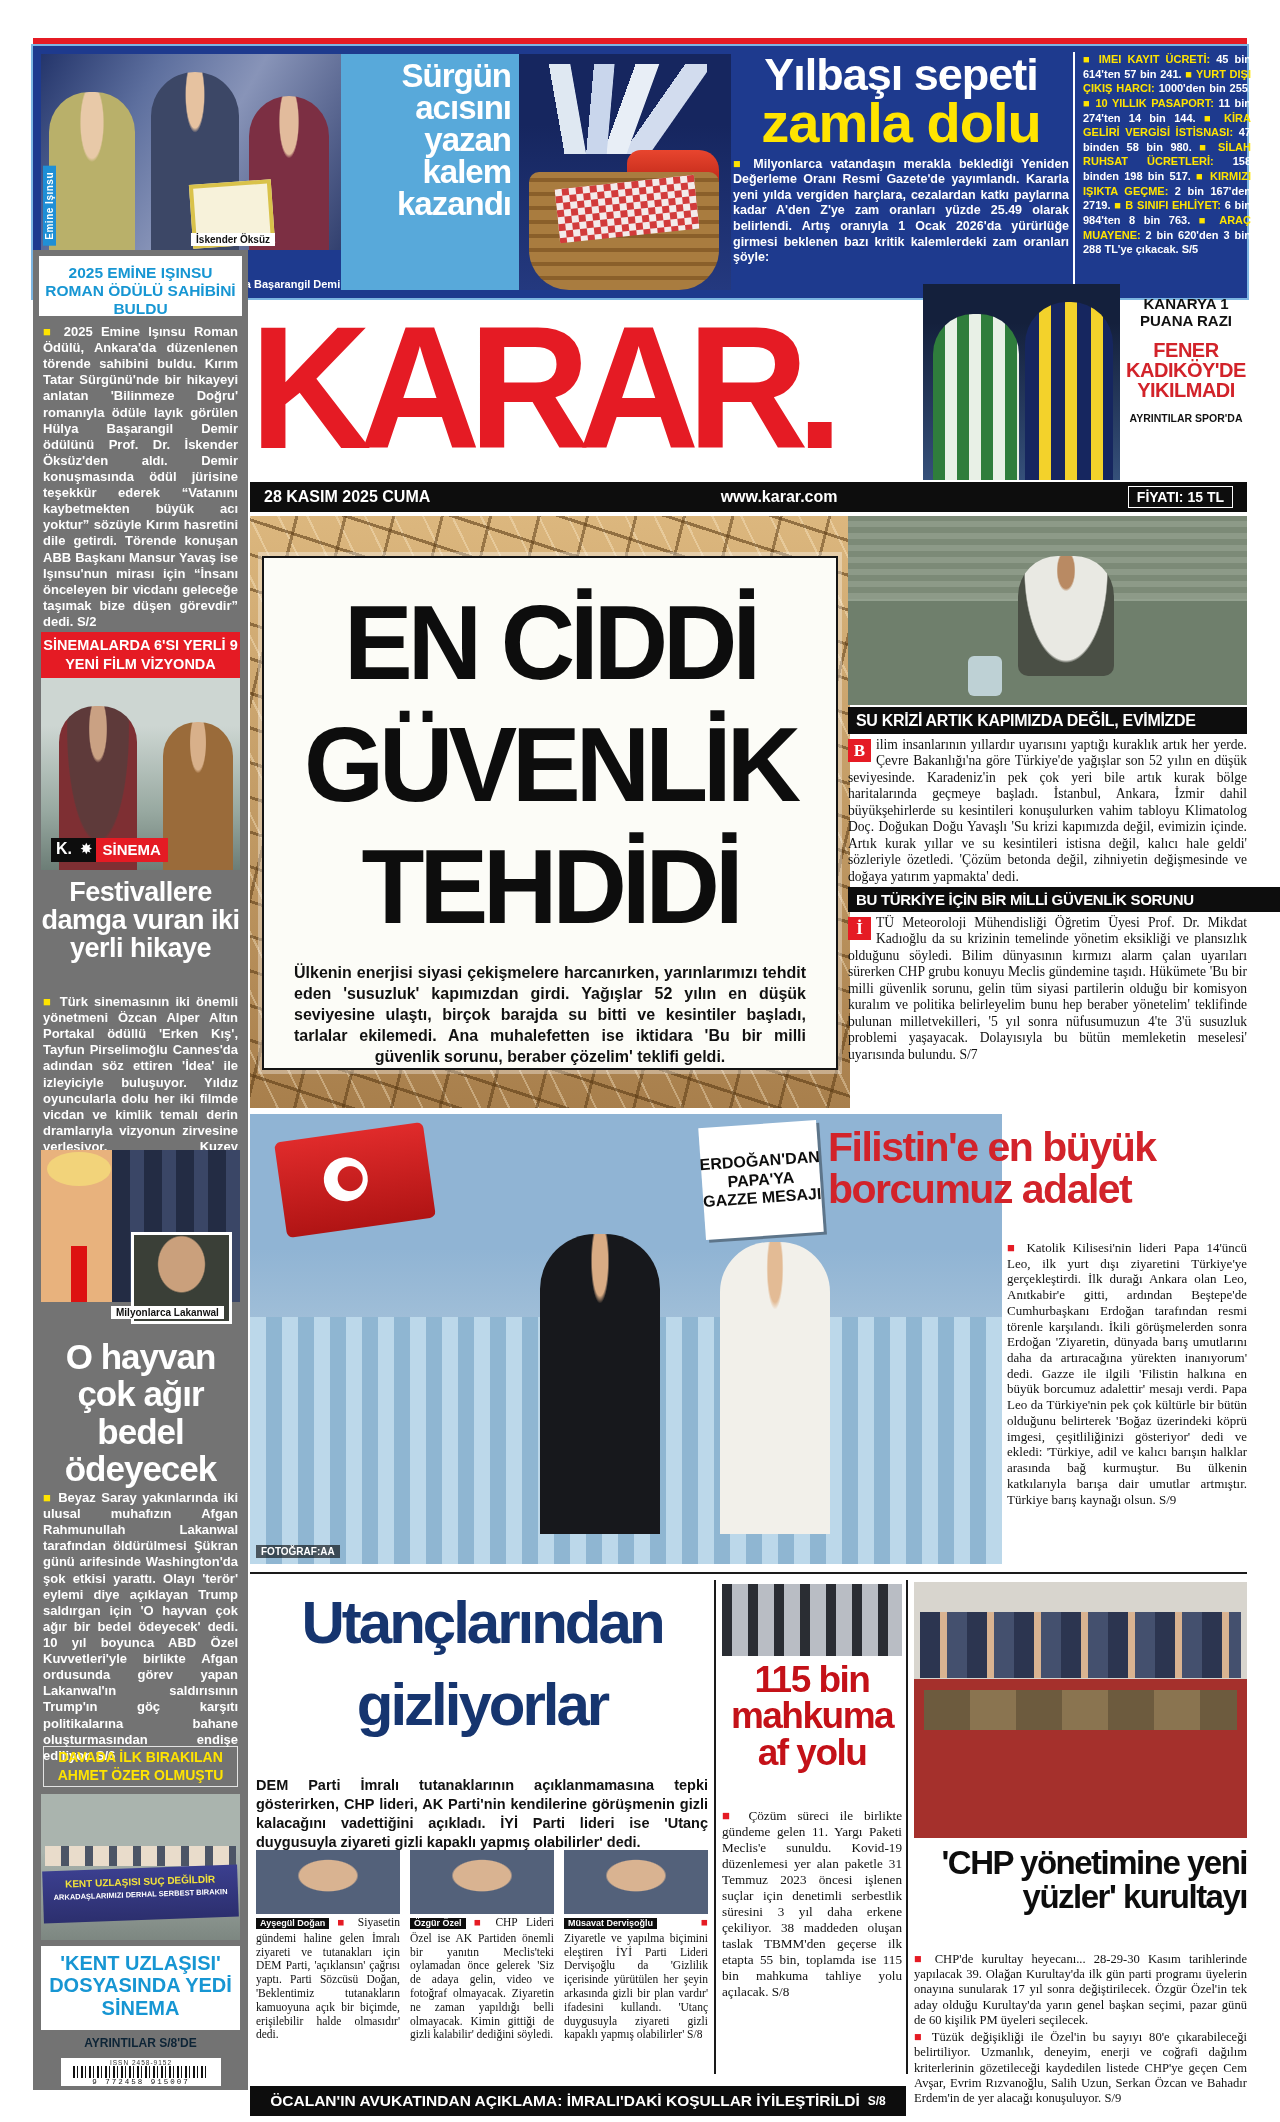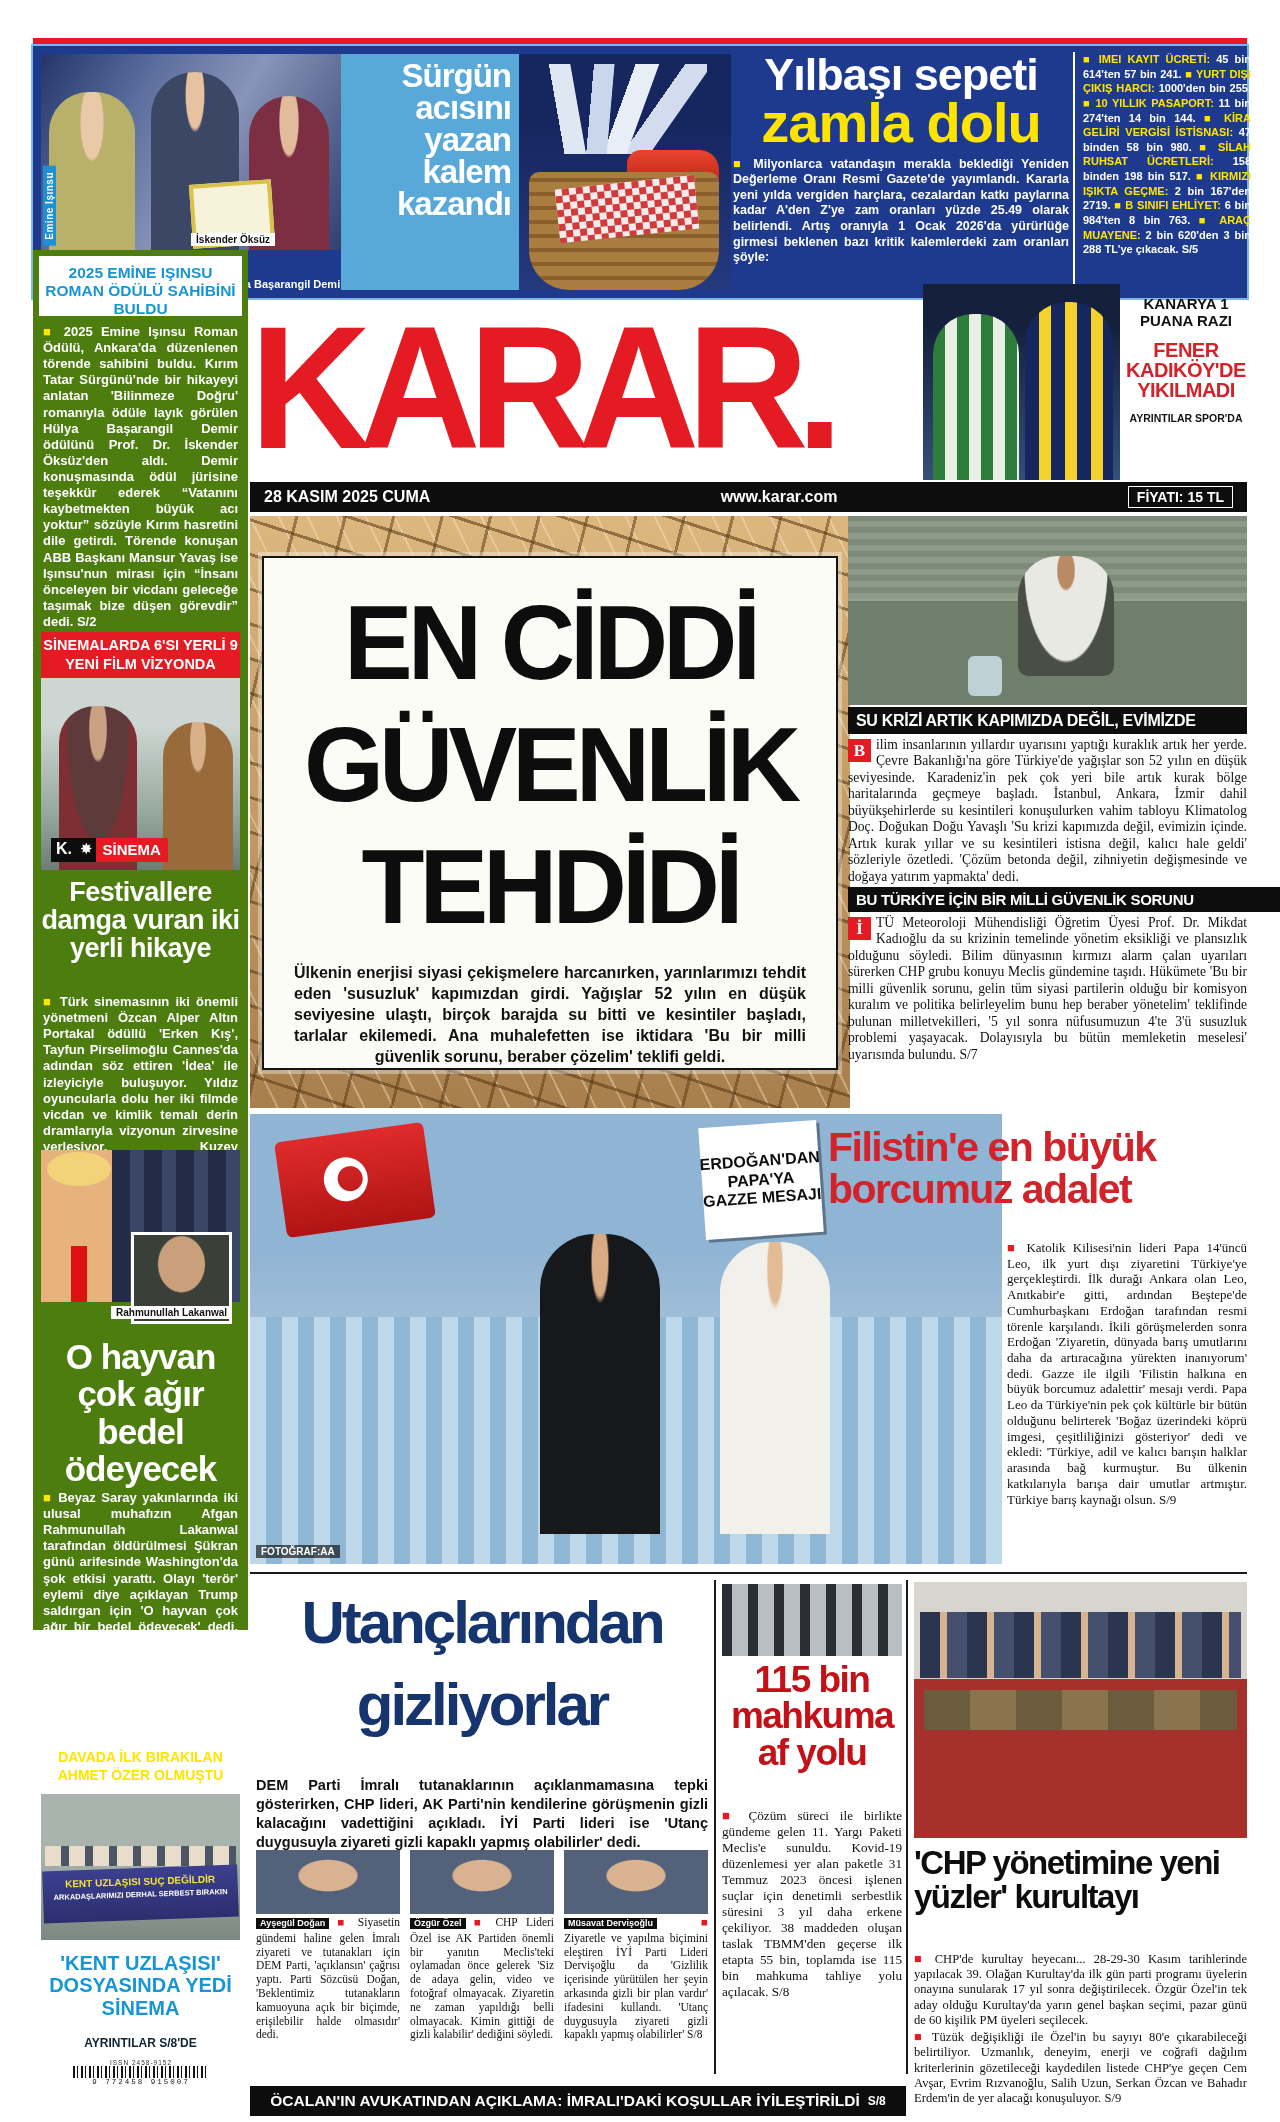--- a/index.html
+++ b/index.html
@@ -54,21 +54,21 @@
      background:repeating-linear-gradient(90deg,#16265f 0 14px,#f3d22b 14px 26px);}
   #fener-box{left:1126px;top:295px;width:120px;height:185px;text-align:center;}
   #fener-kicker{color:#111;font-weight:700;font-size:15px;line-height:1.15;}
   #fener-head{margin-top:10px;color:#d2232a;font-weight:900;font-size:20px;line-height:1.0;letter-spacing:-.5px;}
   #fener-ref{margin-top:12px;color:#111;font-weight:800;font-size:10.5px;}
   #date-bar{left:250px;top:482px;width:997px;height:30px;background:#0d0d0d;color:#fff;
      display:flex;align-items:center;justify-content:space-between;padding:0 14px;box-sizing:border-box;}
   #date-bar .d{font-weight:700;font-size:16px;}
   #price-tag{border:1px solid #fff;padding:0 8px;font-weight:700;font-size:14px;line-height:20px;}
   
-  #sidebar{left:33px;top:250px;width:215px;height:1380px;background:#4d7c0f;}
+  #sidebar{left:33px;top:250px;width:215px;height:1840px;background:#737373;}
   .sb-body{color:#fff;font-weight:700;font-size:13px;line-height:1.24;text-align:justify;}
   .bul-y::before{content:"■ ";color:#ffe400;}
   .bul-r::before{content:"■ ";color:#e51b24;}
   #sb-title-box{left:6px;top:6px;width:203px;height:60px;background:#fff;color:#1796d3;
      font-weight:900;font-size:15.5px;line-height:1.15;text-align:center;padding-top:8px;box-sizing:border-box;}
   #sb-story1{left:10px;top:74px;width:195px;}
   #sb-cinema-tag{left:8px;top:382px;width:199px;height:46px;background:#e51b24;color:#fff;
      font-weight:900;font-size:14.5px;line-height:1.3;text-align:center;padding-top:4px;box-sizing:border-box;}
   #sb-film-photo{left:8px;top:428px;width:199px;height:192px;background:linear-gradient(180deg,#cdd6d2 0 25%,#97a8a0 70%,#6c7d76 100%);overflow:hidden;}
   #sb-film-photo .m1{position:absolute;left:18px;top:28px;width:78px;height:164px;border-radius:36px 36px 0 0;
@@ -172,21 +172,21 @@
   #prison-photo{left:722px;top:1584px;width:180px;height:72px;overflow:hidden;
      background:repeating-linear-gradient(90deg,#2a2d33 0 10px,#b9bdc4 10px 26px);}
   #prison-head{left:722px;top:1662px;width:180px;color:#c41118;font-weight:900;font-size:37px;line-height:.98;text-align:center;letter-spacing:-1.5px;}
   #prison-body{left:722px;top:1808px;width:180px;font-size:13.2px;}
   #chp-photo{left:914px;top:1582px;width:333px;height:256px;overflow:hidden;
      background:linear-gradient(180deg,#d8d5ce 0 38%,#a5302c 38% 100%);}
   #chp-photo .tables{position:absolute;left:10px;top:108px;width:313px;height:40px;
      background:repeating-linear-gradient(90deg,#6d5b3e 0 46px,#8a7450 46px 92px);}
   #chp-photo .people{position:absolute;left:6px;top:30px;width:321px;height:66px;
      background:repeating-linear-gradient(90deg,#2c3550 0 20px,#d9b391 20px 27px,#44506e 27px 47px);}
-  #chp-head{left:914px;top:1846px;width:333px;color:#0d0d0d;font-weight:900;font-size:33px;line-height:1.03;text-align:left;letter-spacing:-1.5px;}
+  #chp-head{left:914px;top:1846px;width:333px;color:#0d0d0d;font-weight:900;font-size:33px;line-height:1.03;text-align:right;letter-spacing:-1.5px;}
   #chp-body{left:914px;top:1952px;width:333px;font-size:12.6px;}
   #chp-body p{margin:0 0 2px 0;}
   #ocalan-bar{left:250px;top:2086px;width:656px;height:30px;font-size:15.5px;justify-content:center;padding:0 6px;gap:8px;}
   #ocalan-bar .ref{font-size:12px;}
 </style>
 </head>
 <body>
 
 <div class="page">
 
@@ -249,21 +249,21 @@
       </div>
     </div>
     <div class="abs" id="sb-festival-head">Festivallere damga vuran iki yerli hikaye</div>
     <div class="abs sb-body" id="sb-festival-body"><span class="bul-y"></span><span>Türk sinemasının iki önemli yönetmeni Özcan Alper Altın Portakal ödüllü 'Erken Kış', Tayfun Pirselimoğlu Cannes'da adından söz ettiren 'İdea' ile izleyiciyle buluşuyor. Yıldız oyuncularla dolu her iki filmde vicdan ve kimlik temalı derin dramlarıyla vizyonun zirvesine yerleşiyor. Kuzey Makedonya'nın ilk Türkçe uzun metrajı 'DJ Ahmet' de haftanın dikkat çeken yapımlarından. S/2</span></div>
     <div class="abs" id="sb-trump-photo">
       <div class="hair"></div>
       <div class="tie"></div>
       <div class="cops"></div>
     </div>
     <div class="abs" id="sb-trump-inset"></div>
-    <div class="abs photo-chip" id="sb-trump-cap">Rahmunullah Lakanwal</div>
+    <div class="abs photo-chip" id="sb-trump-cap">Milyonlarca Lakanwal</div>
     <div class="abs" id="sb-trump-head">O hayvan çok ağır bedel ödeyecek</div>
     <div class="abs sb-body" id="sb-trump-body"><span class="bul-y"></span><span>Beyaz Saray yakınlarında iki ulusal muhafızın Afgan Rahmunullah Lakanwal tarafından öldürülmesi Şükran günü arifesinde Washington'da şok etkisi yarattı. Olayı 'terör' eylemi diye açıklayan Trump saldırgan için 'O hayvan çok ağır bir bedel ödeyecek' dedi. 10 yıl boyunca ABD Özel Kuvvetleri'yle birlikte Afgan ordusunda görev yapan Lakanwal'ın saldırısının Trump'ın göç karşıtı politikalarına bahane oluşturmasından endişe ediliyor. S/6</span></div>
     <div class="abs" id="sb-davada-head">DAVADA İLK BIRAKILAN AHMET ÖZER OLMUŞTU</div>
     <div class="abs" id="sb-kent-photo">
       <div class="heads"></div>
       <div class="bannerc">
         <div class="b1">KENT UZLAŞISI SUÇ DEĞİLDİR</div>
         <div class="b2">ARKADAŞLARIMIZI DERHAL SERBEST BIRAKIN</div>
       </div>
     </div>

